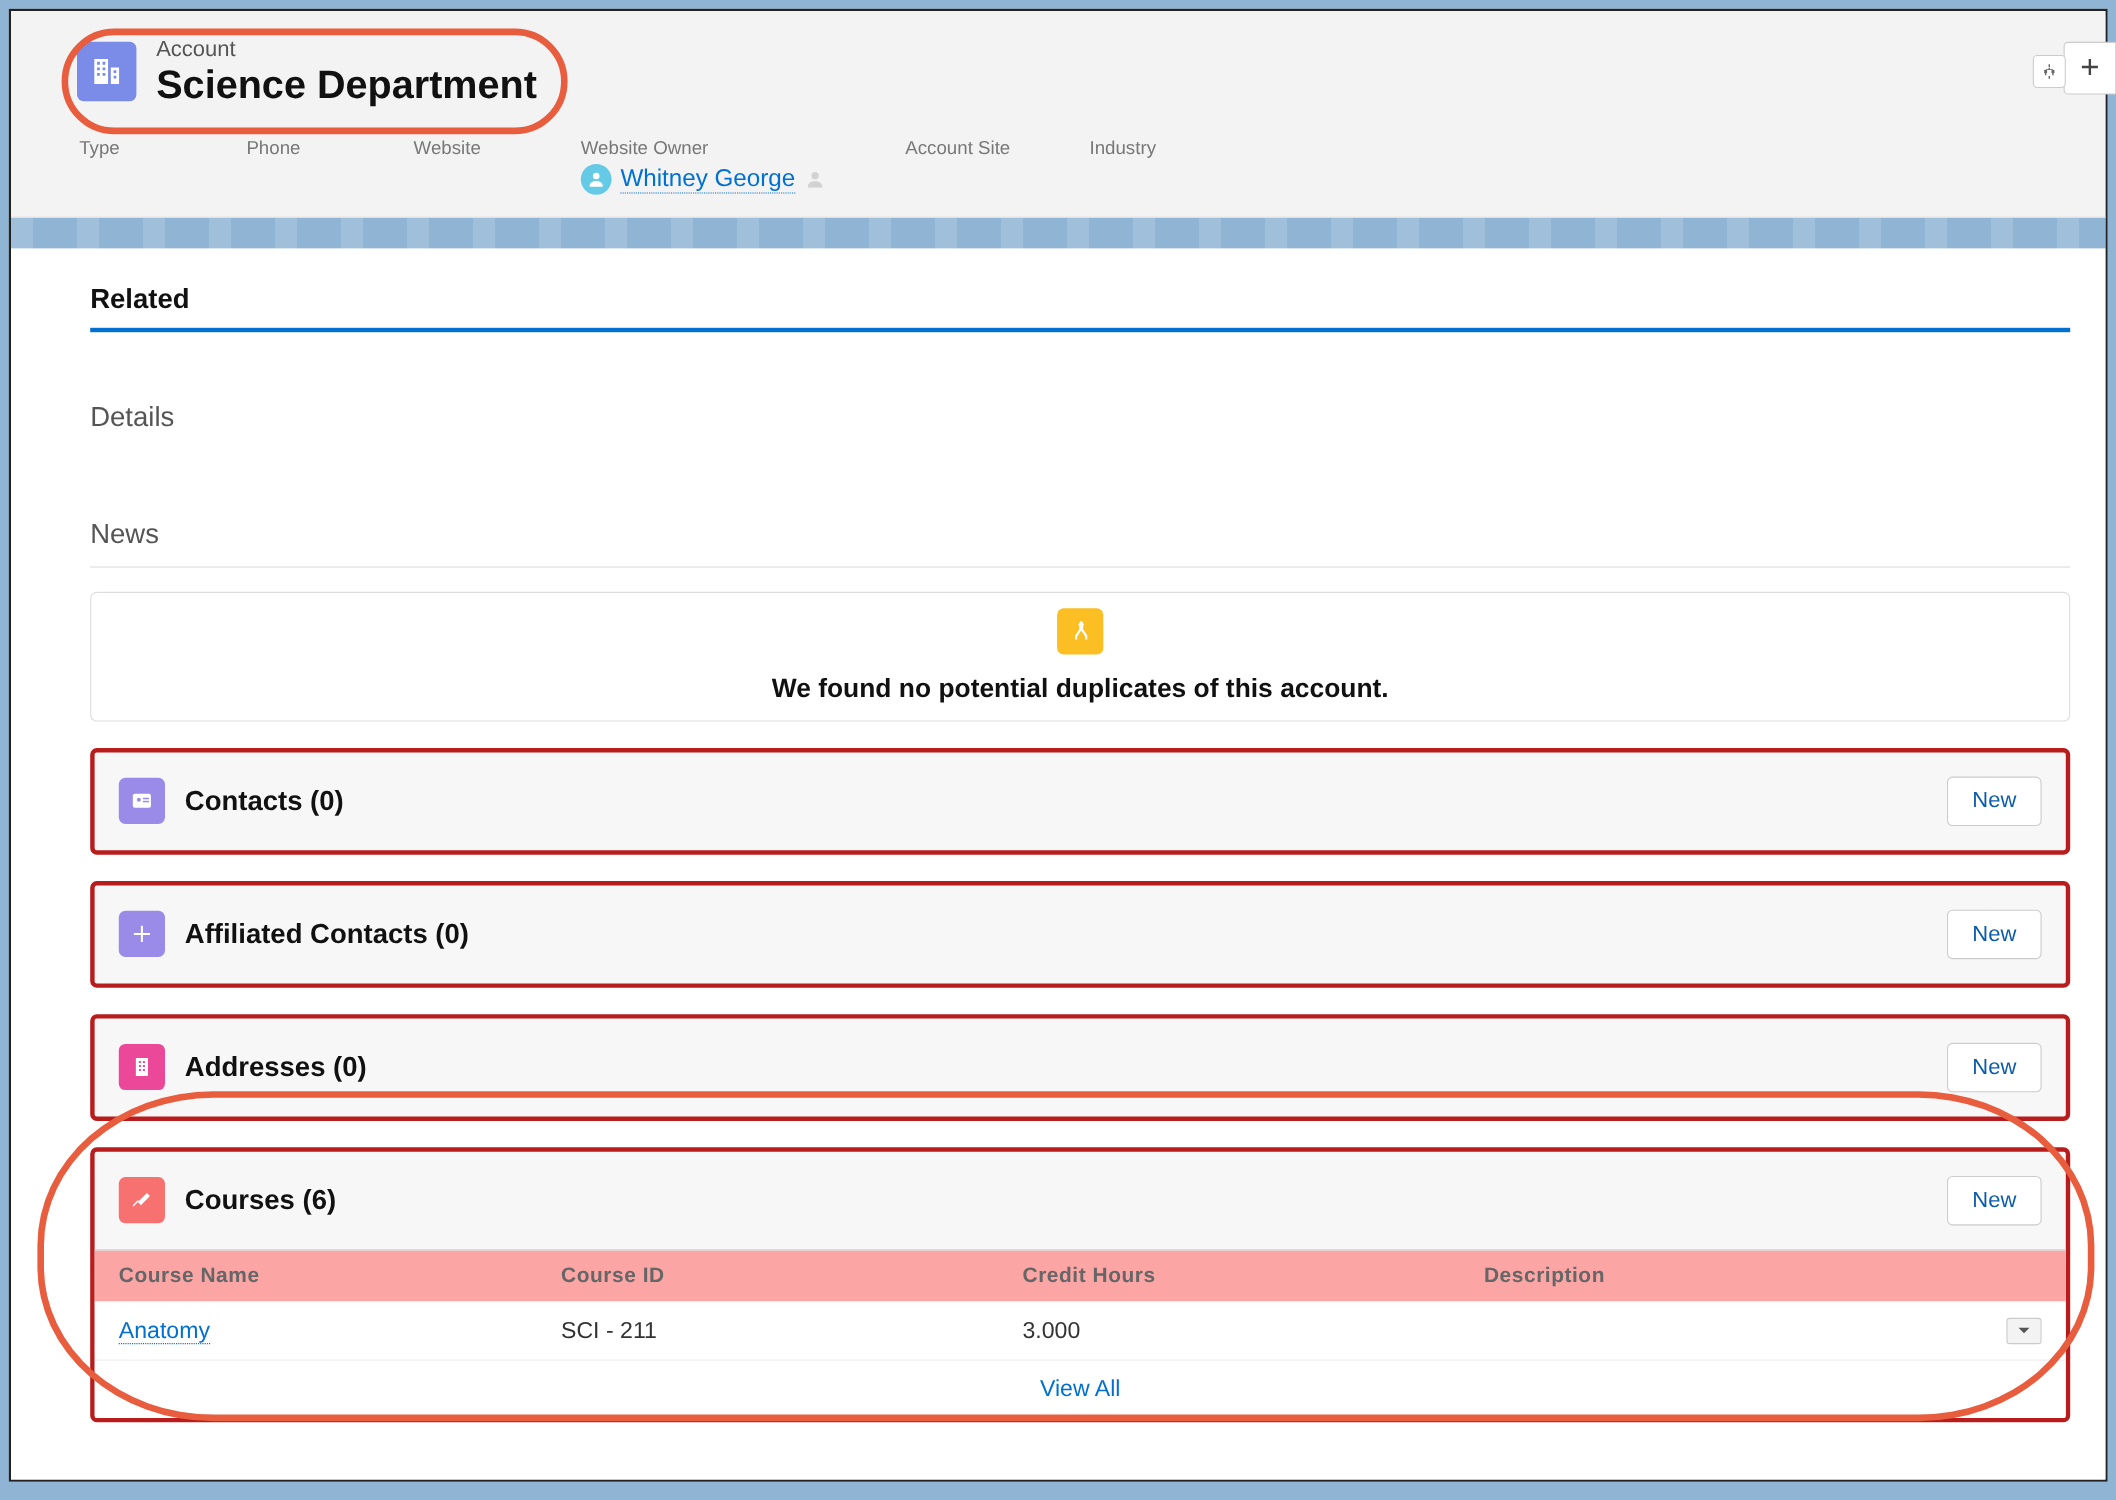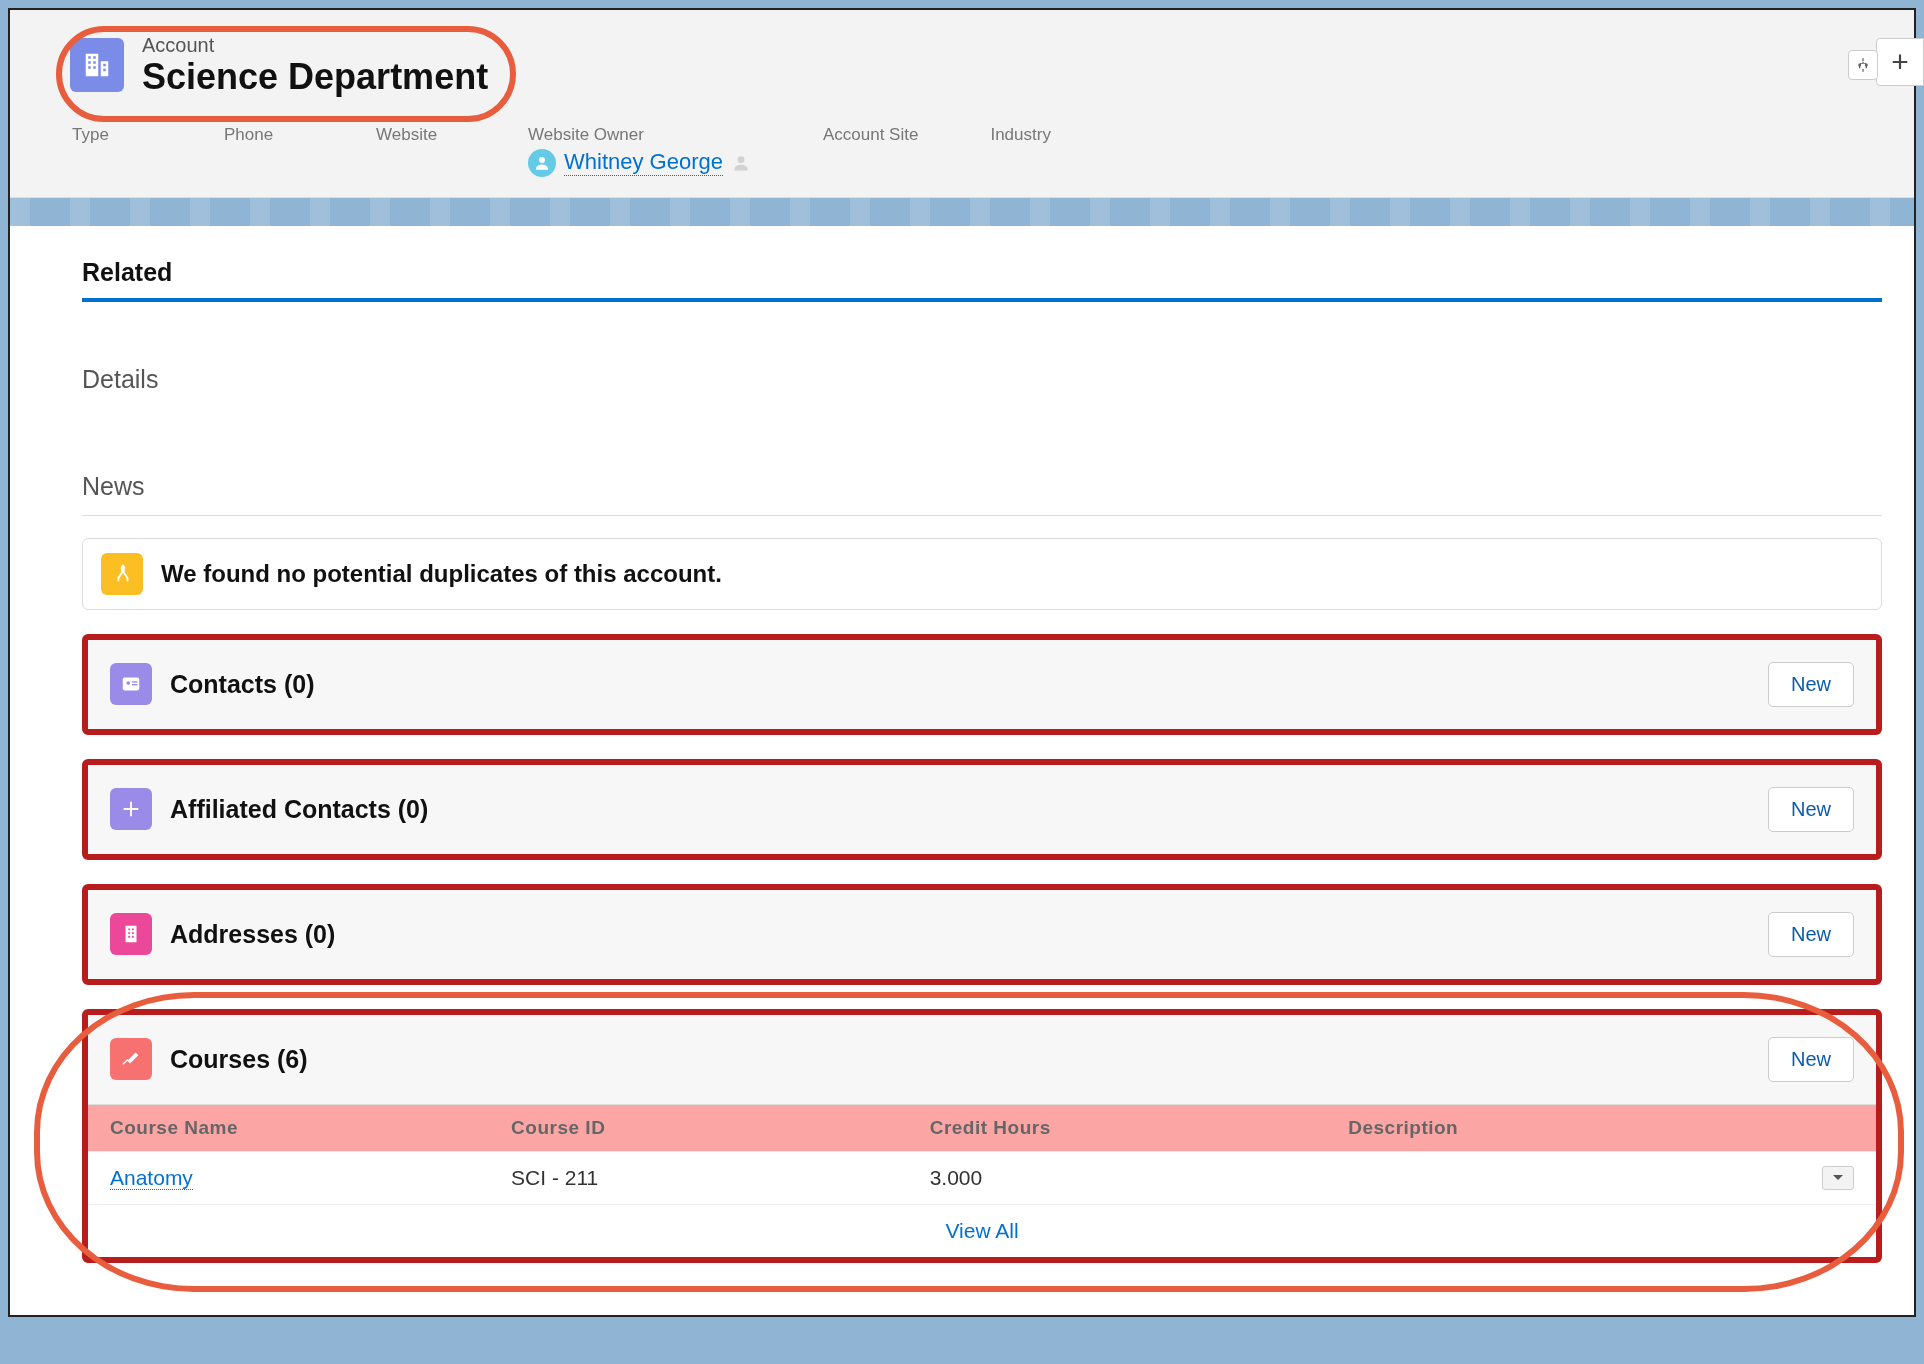--- a/index.html
+++ b/index.html
@@ -28,26 +28,26 @@
 .owner-change { width: 20px; height: 20px; opacity: 0.3; }
 
 .pattern-strip { height: 28px; background: #8fb4d4; background-image: repeating-linear-gradient(90deg, rgba(255,255,255,0.15) 0 20px, transparent 20px 60px); }
 
 .content { background: white; padding: 24px 32px 28px 72px; }
 .tabs { display: flex; gap: 56px; border-bottom: 1px solid #ddd; margin-bottom: 22px; flex-direction: column; }
 .tab { font-size: 25px; color: #555; padding: 8px 0 14px 0; cursor: pointer; position: relative; }
 .tab.active { color: #111; font-weight: 700; }
 .tab.active::after { content: ''; position: absolute; left: 0; right: 0; bottom: -1px; height: 4px; background: #0070d2; }
 
-.dup-card { border: 1px solid #ddd; border-radius: 6px; padding: 14px 18px; display: flex; align-items: center; gap: 18px; margin-bottom: 24px; background: white; }
+.dup-card { border: 1px solid #ddd; border-radius: 6px; padding: 14px 18px; display: flex; align-items: center; gap: 18px; margin-bottom: 24px; background: white; flex-direction: column; }
 .dup-icon { width: 42px; height: 42px; background: #fbbf24; border-radius: 6px; display: flex; align-items: center; justify-content: center; }
 .dup-icon svg { width: 22px; height: 22px; fill: white; }
 .dup-text { font-size: 24px; font-weight: 700; color: #111; }
 
-.related-card { border: 6px solid #b91c1c; border-radius: 6px; background: #f7f7f7; margin-bottom: 24px; overflow: hidden; }
+.related-card { border: 4px solid #b91c1c; border-radius: 6px; background: #f7f7f7; margin-bottom: 24px; overflow: hidden; }
 .card-header { display: flex; align-items: center; padding: 22px 22px; gap: 18px; }
 .card-icon { width: 42px; height: 42px; border-radius: 6px; display: flex; align-items: center; justify-content: center; flex-shrink: 0; }
 .card-icon svg { width: 22px; height: 22px; fill: white; }
 .icon-purple { background: #9b8be8; }
 .icon-pink { background: #ec4899; }
 .icon-coral { background: #f87171; }
 .card-title { font-size: 25px; font-weight: 700; color: #111; flex: 1; }
 .new-btn { background: white; border: 1px solid #ccc; border-radius: 5px; padding: 10px 22px; font-size: 20px; color: #0b5cab; cursor: pointer; }
 
 .table-head { display: flex; padding: 12px 22px; border-top: 1px solid #ddd; background: #fca5a5; }

